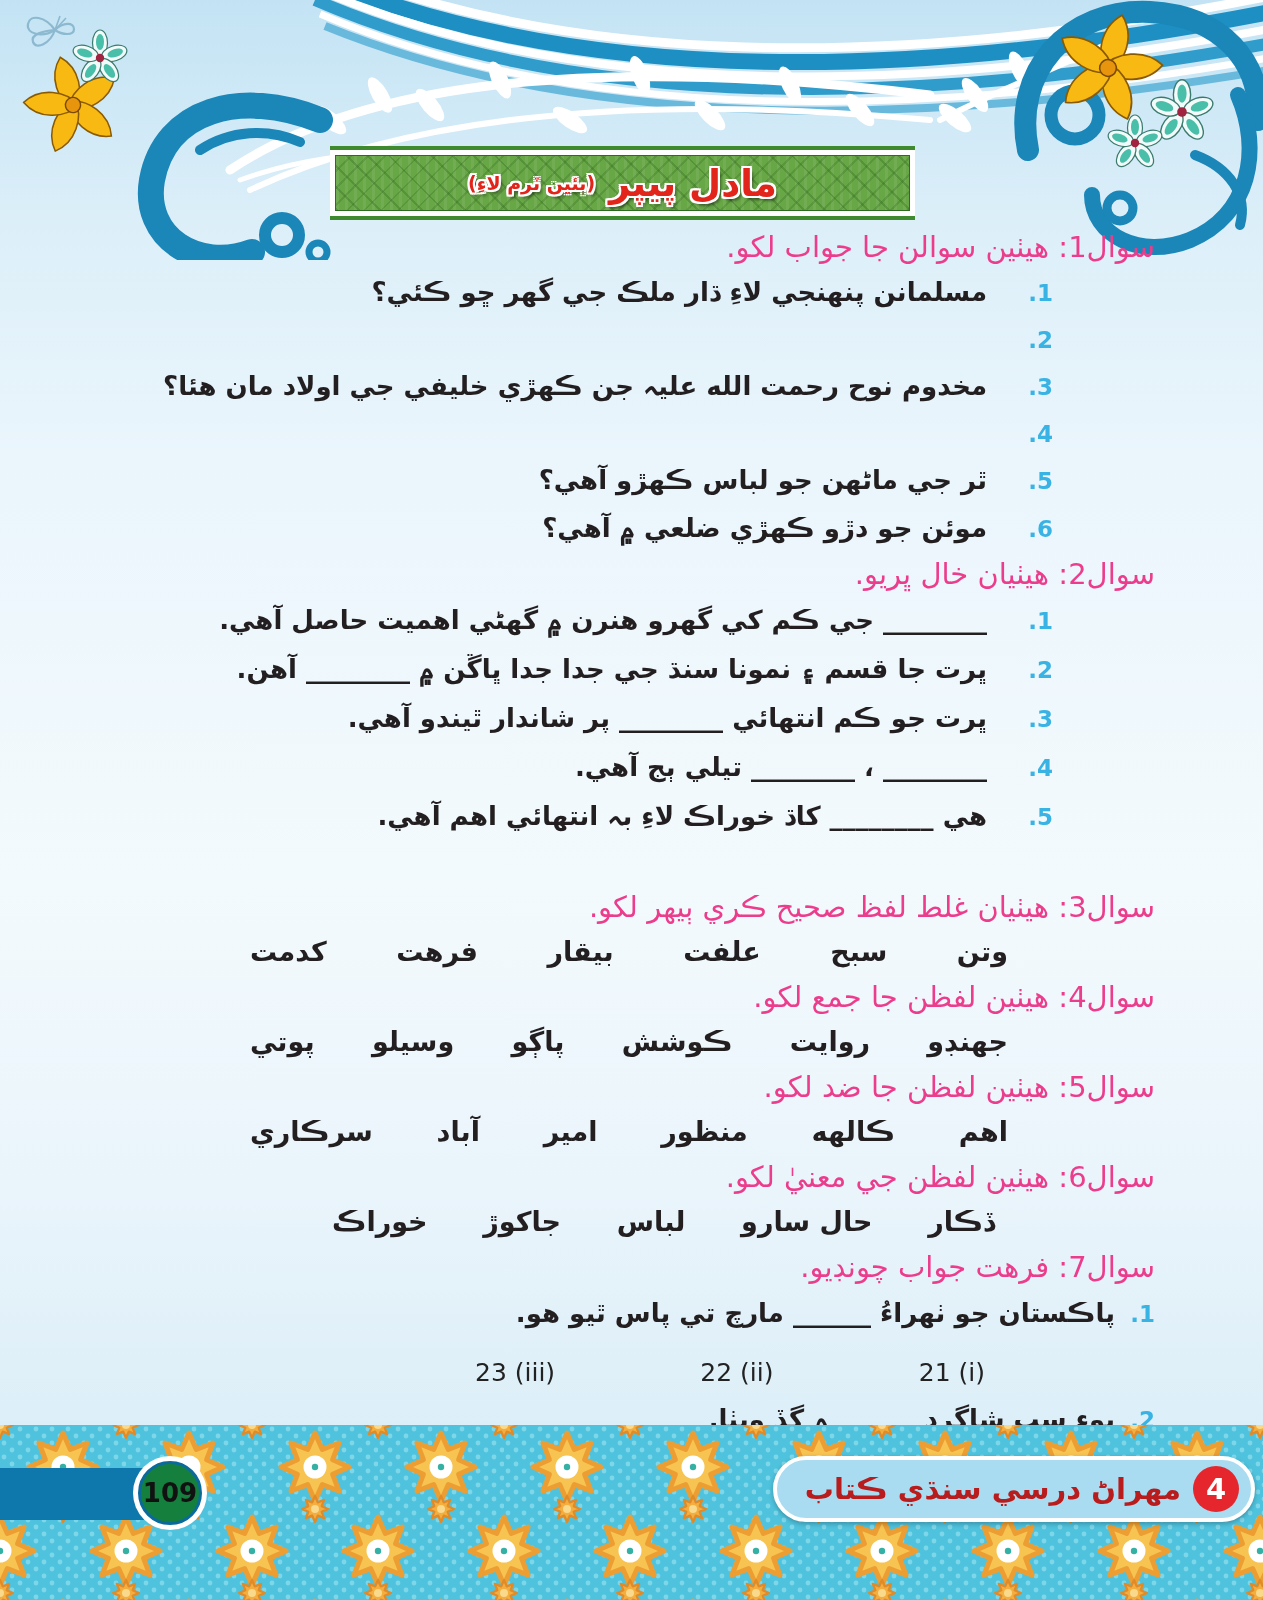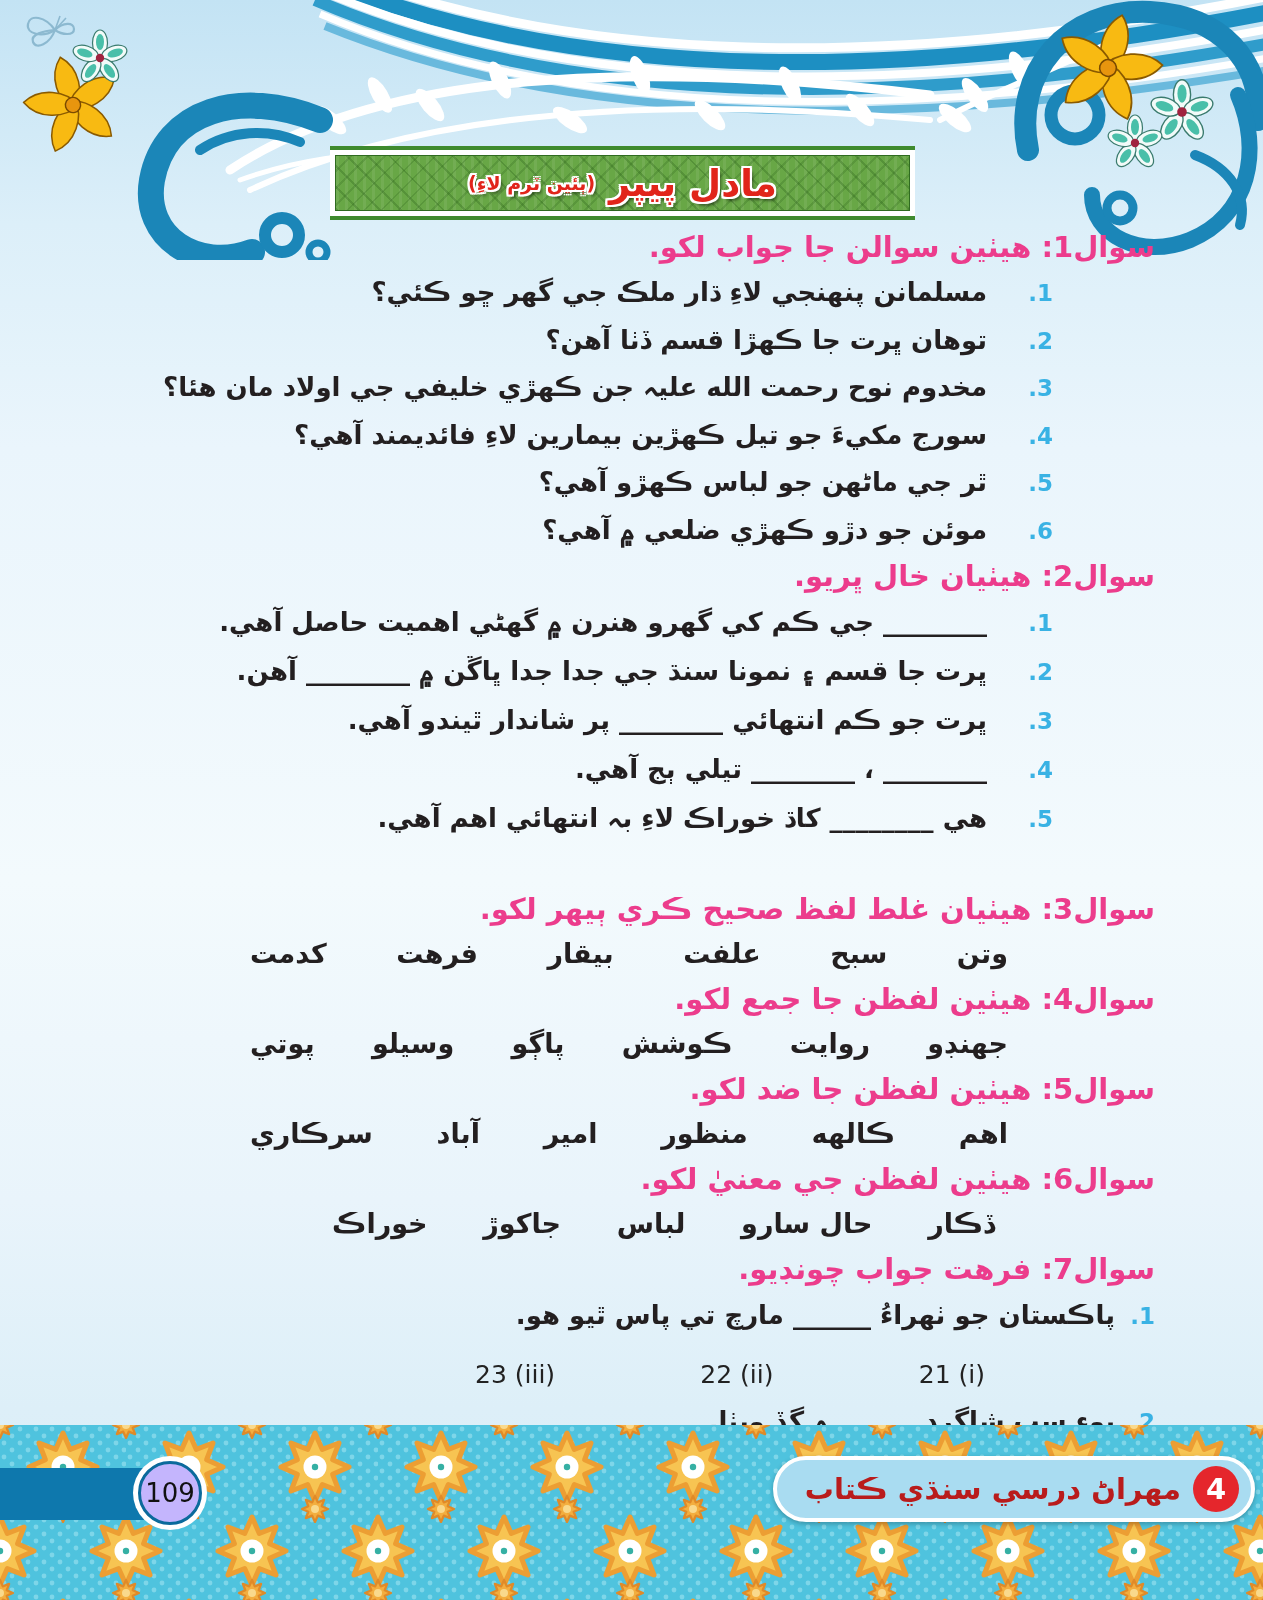--- a/index.html
+++ b/index.html
@@ -25,21 +25,21 @@
     border:1px solid #2f6b20;
   }
   .banner-main,.banner-sub{
     color:#e1251b; font-weight:bold;
     text-shadow:-2px -2px 0 #fff,2px -2px 0 #fff,-2px 2px 0 #fff,2px 2px 0 #fff,0 -2px 0 #fff,0 2px 0 #fff,-2px 0 0 #fff,2px 0 0 #fff,3px 4px 3px rgba(0,0,0,.45);
   }
   .banner-main{font-size:37px;}
   .banner-sub{font-size:19px;}
   
   .content{position:absolute; top:225px; left:90px; right:108px; z-index:2; direction:rtl; text-align:right;}
-  .q-heading{color:#ec3c8c; font-size:29px; font-weight:bold; line-height:44px; margin:0;}
+  .q-heading{color:#ec3c8c; font-size:29px; font-weight:normal; line-height:44px; margin:0;}
   .gap-top{margin-top:44px;}
   .items{margin:0;}
   .indent .item{padding-right:102px;}
   .item{display:flex; direction:rtl; align-items:baseline; line-height:46.5px; font-size:26px; font-weight:bold; color:#231f20;}
   .q2 .item{line-height:48px;}
   .item .num{flex:0 0 66px; color:#39b2e4; font-size:23px; font-weight:bold;}
   .item.noindent{padding-right:0; line-height:48px;}
   .item.noindent .num{flex:0 0 40px;}
   .item .txt{flex:1 1 auto;}
   .words-row{display:flex; direction:rtl; justify-content:space-between; align-items:baseline;
@@ -48,24 +48,24 @@
   .opts-row{display:flex; direction:rtl; justify-content:space-between; align-items:baseline;
     font-size:25px; font-weight:400; color:#222; line-height:44px; padding:0 170px 0 385px;}
   .opt{direction:ltr; unicode-bidi:isolate;margin-top:13px;}
   
   .bottom-band{position:absolute; left:0; bottom:0; width:1263px; height:175px; z-index:3; line-height:0;}
   .page-badge{
     position:absolute; left:0; top:1468px; width:196px; height:52px; z-index:4;
     background:#0e78ad; border-radius:0 26px 26px 0;
   }
   .page-circle{
-    position:absolute; right:-6px; top:-7px; width:58px; height:58px; background:#c4b5fd; border-radius:50%;
+    position:absolute; right:-6px; top:-7px; width:58px; height:58px; background:#15803d; border-radius:50%;
     border:3px solid #0b6a9c; box-shadow:0 0 0 5px #ffffff;
     display:flex; align-items:center; justify-content:center;
-    font-size:26px; font-weight:normal; color:#111;
+    font-size:26px; font-weight:bold; color:#111;
   }
   .book-pill{
     position:absolute; right:8px; top:1456px; height:58px; z-index:4;
     background:#a9dcf1; border:4px solid #ffffff; border-radius:34px;
     display:flex; direction:rtl; align-items:center; gap:12px; padding:0 12px 0 28px;
     box-shadow:0 2px 5px rgba(0,0,0,.25);
   }
   .book-num{
     width:46px; height:46px; background:#e5262c; border-radius:50%;
     color:#fff; font-size:29px; font-weight:bold;
@@ -178,29 +178,27 @@
   <div class="content">
 
     <div class="q-heading">سوال1: هيٺين سوالن جا جواب لکو.</div>
     <div class="items indent">
       <div class="item">
         <span class="num">1.</span>
         <span class="txt">مسلمانن پنهنجي لاءِ ڌار ملڪ جي گهر ڇو ڪئي؟</span>
       </div>
       <div class="item">
         <span class="num">2.</span>
-        <span class="txt">توهان ڀرت جا ڪهڙا قسم ڏٺا آهن؟</span>
       </div>
       <div class="item">
         <span class="num">3.</span>
         <span class="txt">مخدوم نوح رحمت الله عليہ جن ڪهڙي خليفي جي اولاد مان هئا؟</span>
       </div>
       <div class="item">
         <span class="num">4.</span>
-        <span class="txt">سورج مکيءَ جو تيل ڪهڙين بيمارين لاءِ فائديمند آهي؟</span>
       </div>
       <div class="item">
         <span class="num">5.</span>
         <span class="txt">ٿر جي ماڻهن جو لباس ڪهڙو آهي؟</span>
       </div>
       <div class="item">
         <span class="num">6.</span>
         <span class="txt">موئن جو دڙو ڪهڙي ضلعي ۾ آهي؟</span>
       </div>
     </div>

